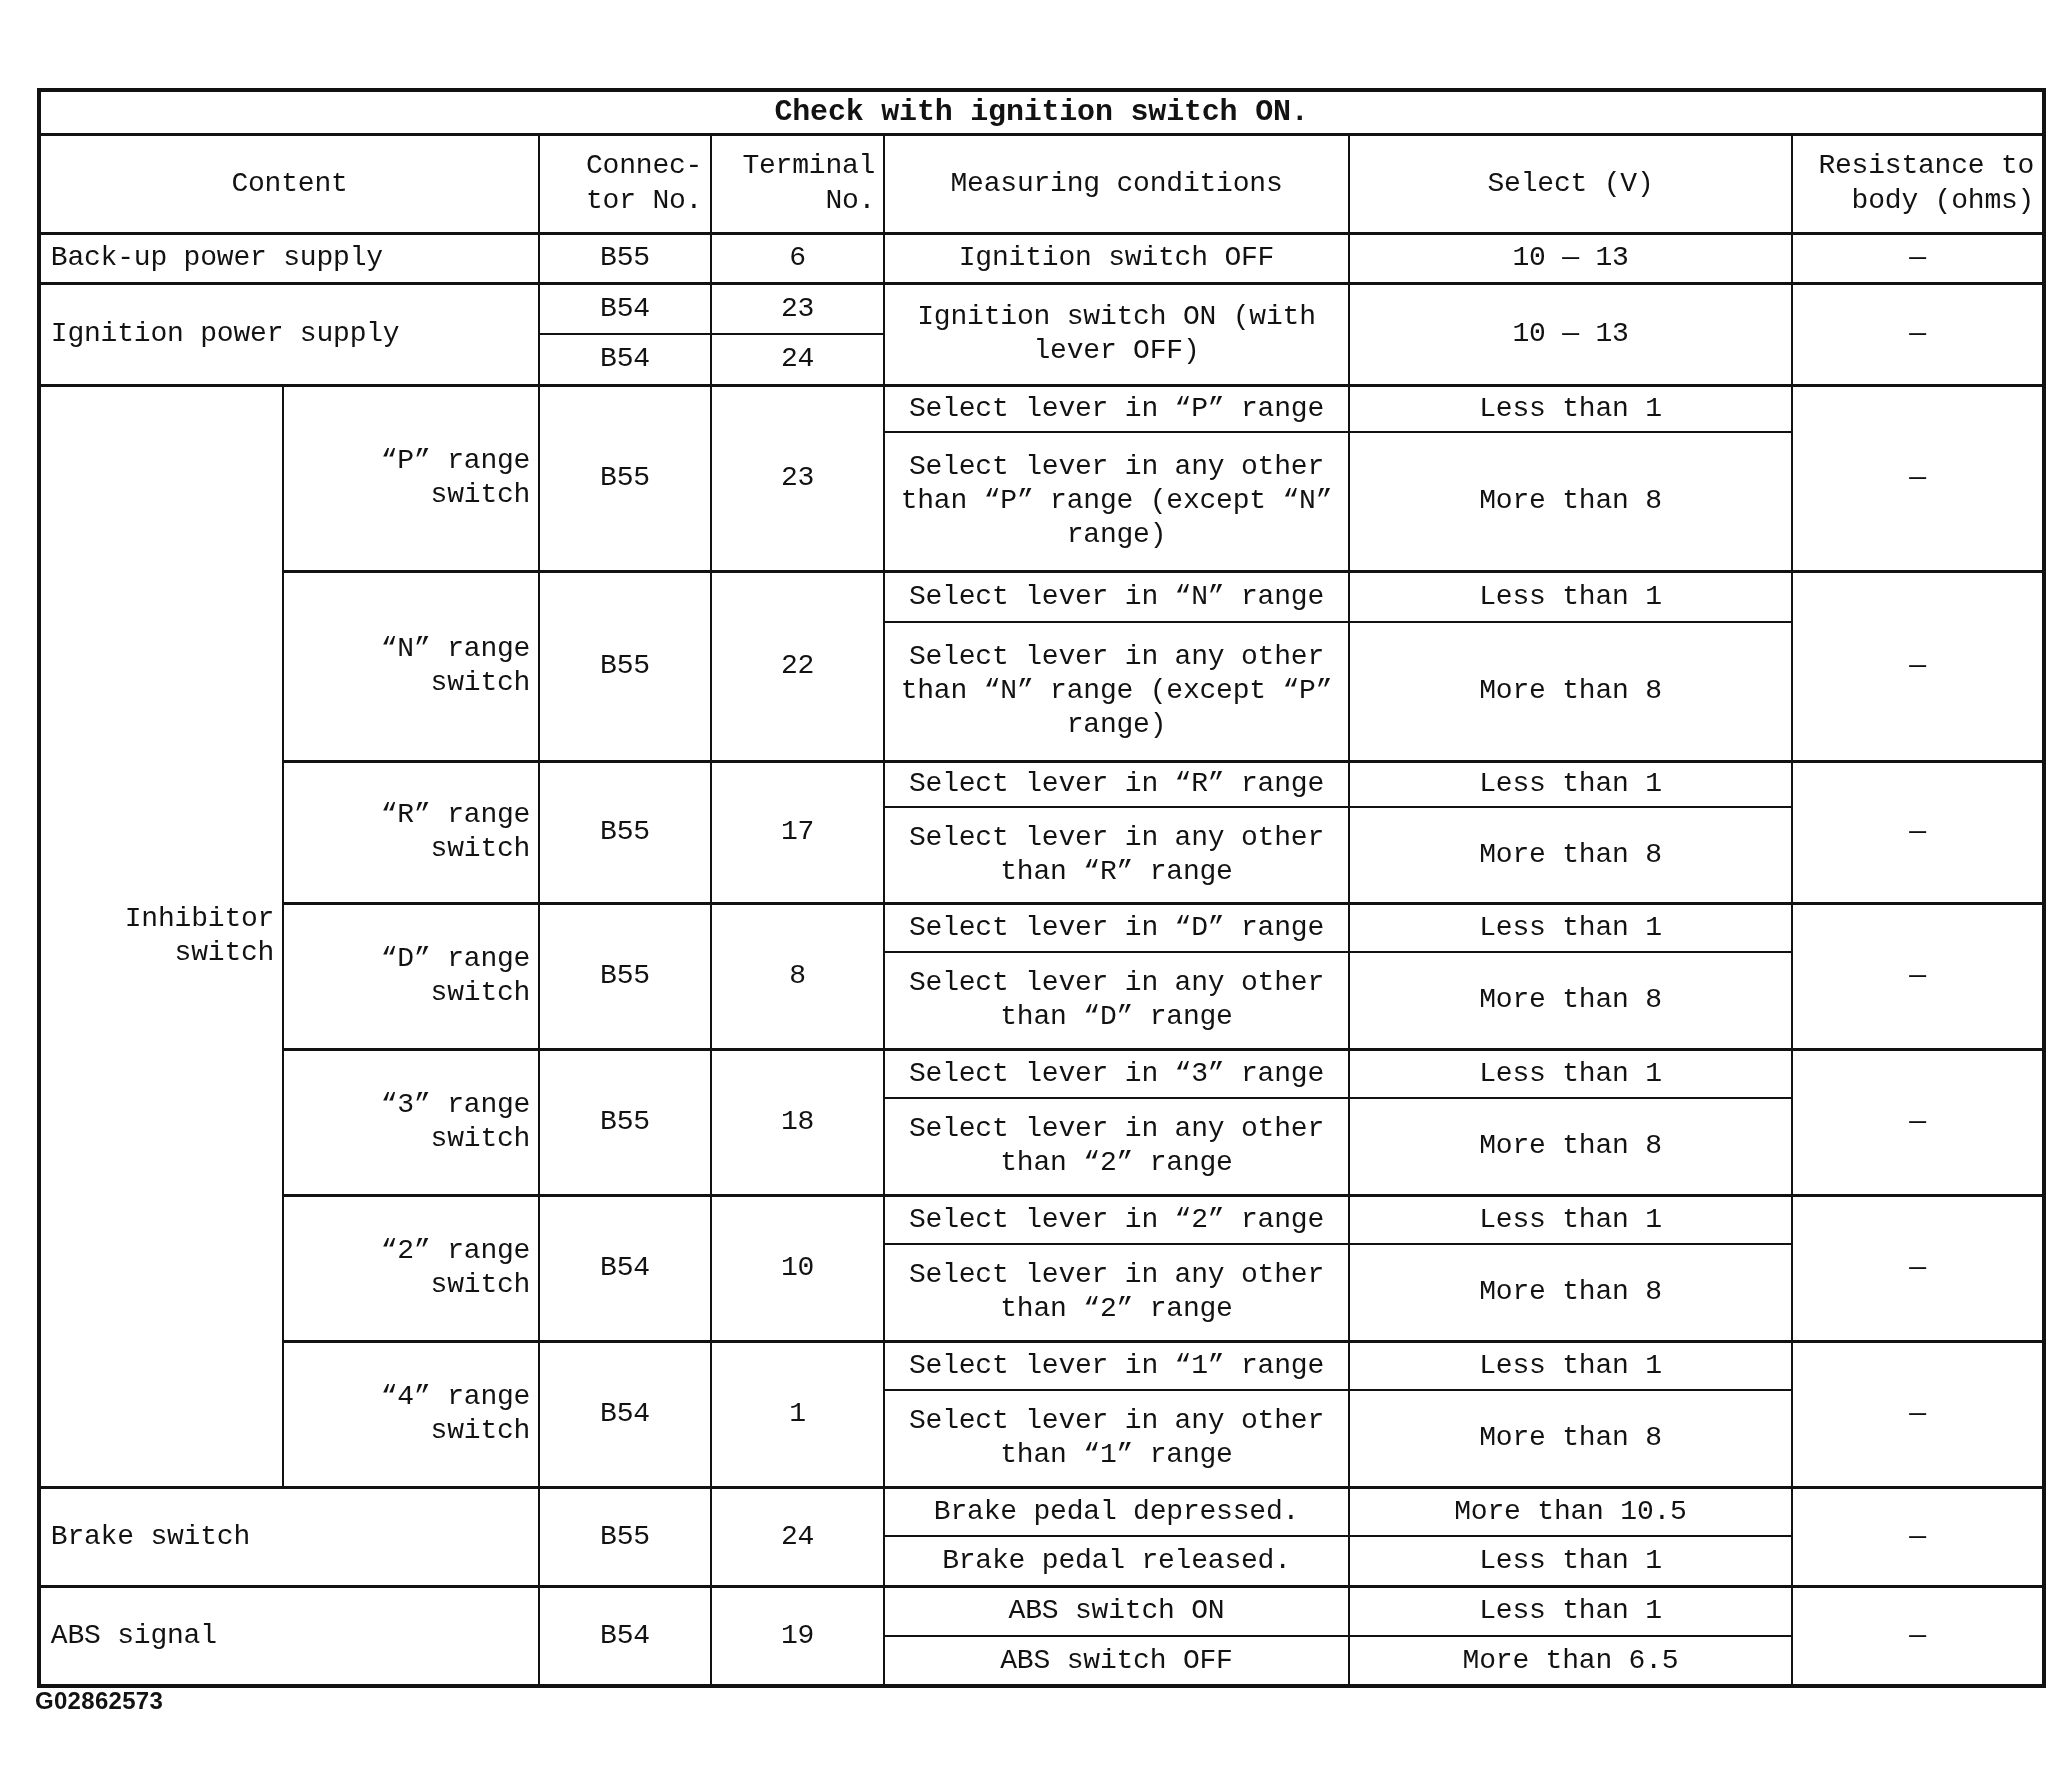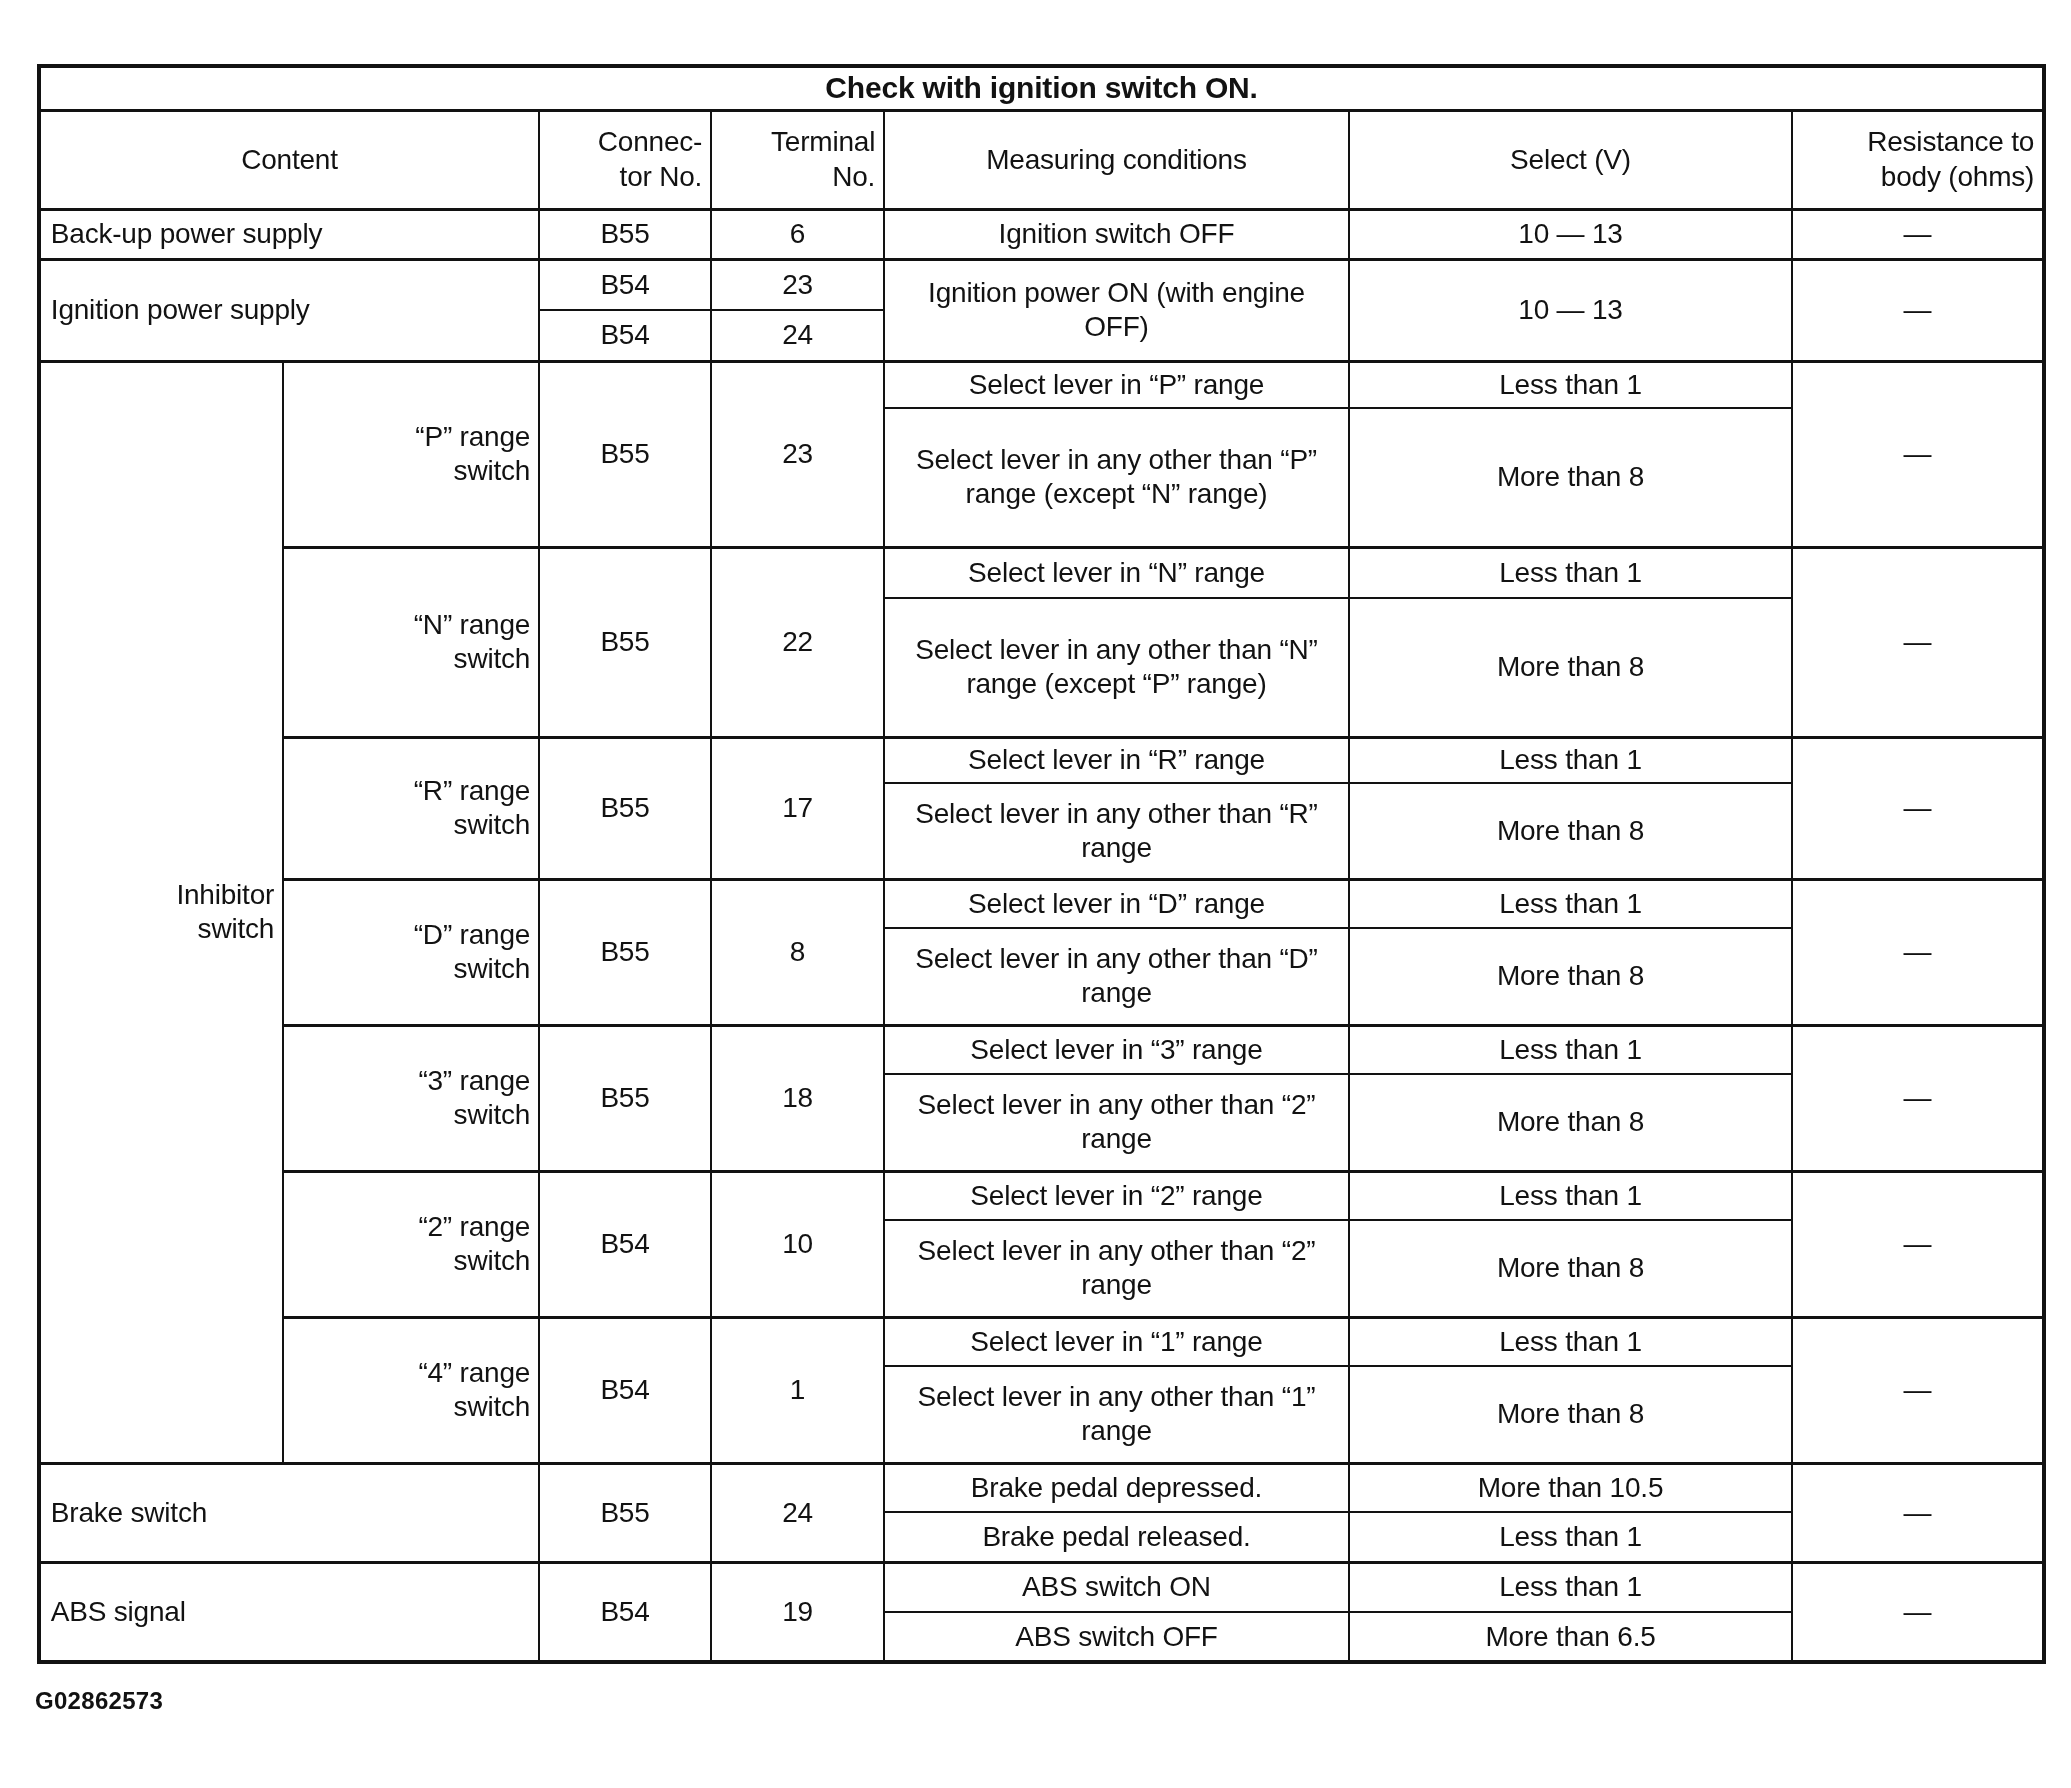--- a/index.html
+++ b/index.html
@@ -4,24 +4,25 @@
 <style>
   html,body{margin:0;padding:0;background:#ffffff;}
   body{
     width:2071px;height:1789px;
     font-family:"Liberation Sans", sans-serif;
     color:#121212;
     -webkit-font-smoothing:antialiased;
   }
   .page{position:relative;width:2071px;height:1789px;background:#ffffff;overflow:hidden;}
   table.spec{
-    position:absolute;left:37px;top:64px;
+    position:absolute;left:37px;top:88px;
     width:2003px;
     border-collapse:collapse;table-layout:fixed;
     border:4.9px solid #121212;
+    font-family:Liberation Mono, monospace;
   }
   td{
     border:2.9px solid #121212;
     font-size:28px;line-height:1.22;letter-spacing:-0.2px;
     text-align:center;vertical-align:middle;
     padding:2px 7.8px;
     overflow:hidden;
   }
   td.left{text-align:left;padding-left:9.8px;}
   td.pre{white-space:pre-line;text-align:right;}
@@ -75,21 +76,21 @@
       <td>6</td>
       <td>Ignition switch OFF</td>
       <td>10 — 13</td>
       <td>—</td>
     </tr>
 
     <tr class="gsep" style="height:51px">
       <td colspan="2" rowspan="2" class="left">Ignition power supply</td>
       <td>B54</td>
       <td>23</td>
-      <td rowspan="2">Ignition power ON (with engine OFF)</td>
+      <td rowspan="2">Ignition switch ON (with lever OFF)</td>
       <td rowspan="2">10 — 13</td>
       <td rowspan="2">—</td>
     </tr>
     <tr style="height:51px">
       <td>B54</td>
       <td>24</td>
     </tr>
 
     <tr class="gsep" style="height:47px">
       <td rowspan="14" class="left pre">Inhibitor

